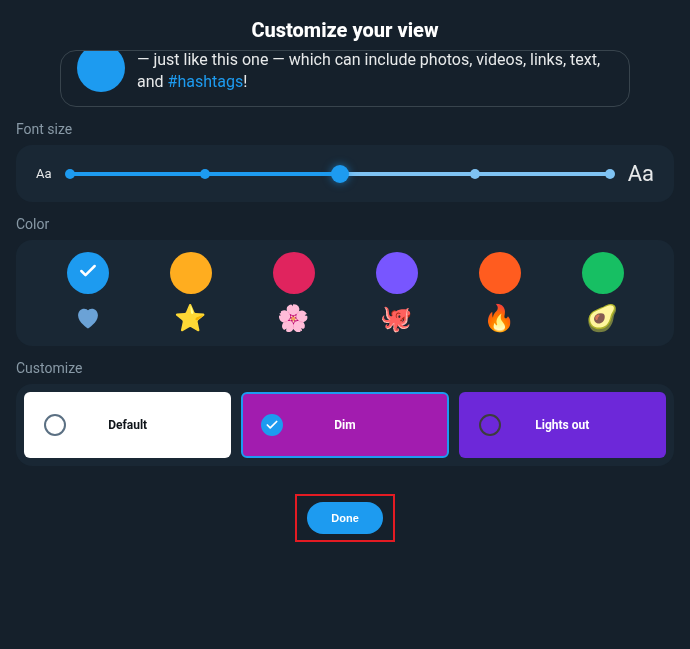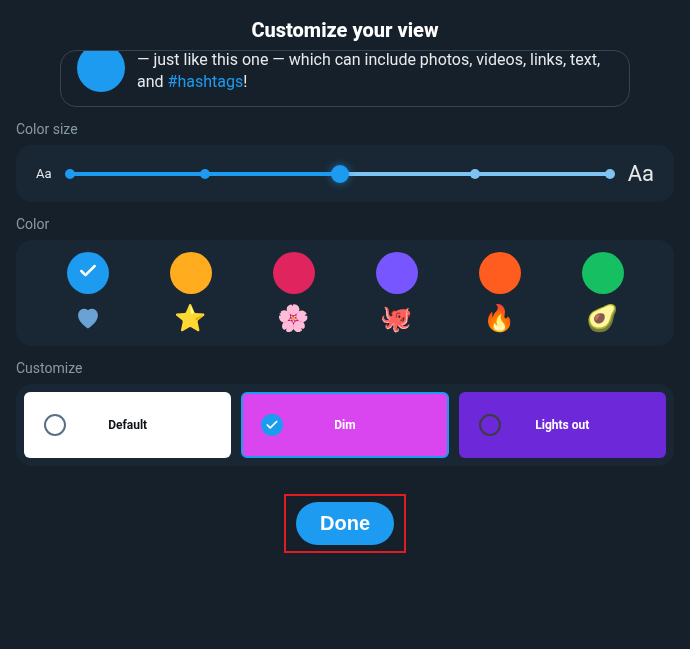--- a/index.html
+++ b/index.html
@@ -171,21 +171,21 @@
       height: 66px;
       border-radius: 6px;
       display: flex;
       align-items: center;
       padding: 0 18px;
       gap: 14px;
       cursor: pointer;
       border: 2px solid transparent;
     }
     .bg-option.default { background: #fff; color: #0f1419; }
-    .bg-option.dim { background: #d946ef; color: #fff; border-color: #1d9bf0; }
+    .bg-option.dim { background: #a21caf; color: #fff; border-color: #1d9bf0; }
     .bg-option.lightsout { background: #6d28d9; color: #fff; }
     .radio {
       width: 22px;
       height: 22px;
       border-radius: 50%;
       border: 2px solid #5b7083;
       flex-shrink: 0;
       display: flex;
       align-items: center;
       justify-content: center;
@@ -211,42 +211,42 @@
       display: inline-block;
       border: 2px solid #e31b23;
       padding: 6px 10px;
     }
     .done-btn {
       background: #1d9bf0;
       color: #fff;
       border: none;
       border-radius: 9999px;
       padding: 10px 24px;
-      font-size: 20px;
+      font-size: 11px;
       font-weight: 700;
       cursor: pointer;
       min-width: 76px;
     }
   </style>
 </head>
 <body>
 
 <div class="container">
   <h1 class="title">Customize your view</h1>
 
   <div class="tweet-preview">
     <div class="tweet-content">
       <div class="avatar"></div>
       <div class="tweet-body">
         <span>— just like this one — which can include photos, videos, links, text, and </span><span class="hashtag">#hashtags</span><span>!</span>
       </div>
     </div>
   </div>
 
-  <div class="section-label">Color size</div>
+  <div class="section-label">Font size</div>
   <div class="panel font-panel">
     <span class="aa-small">Aa</span>
     <div class="slider">
       <div class="track-bg"></div>
       <div class="track-fill"></div>
       <div class="tick tick1 filled"></div>
       <div class="tick tick2 filled"></div>
       <div class="tick tick3 filled"></div>
       <div class="tick tick4"></div>
       <div class="tick tick5"></div>

